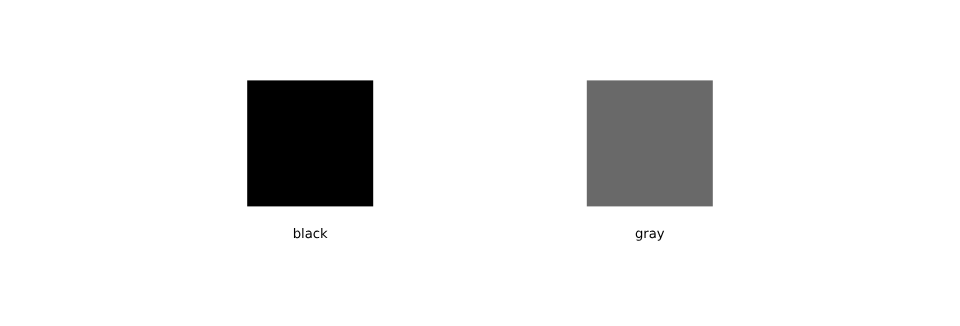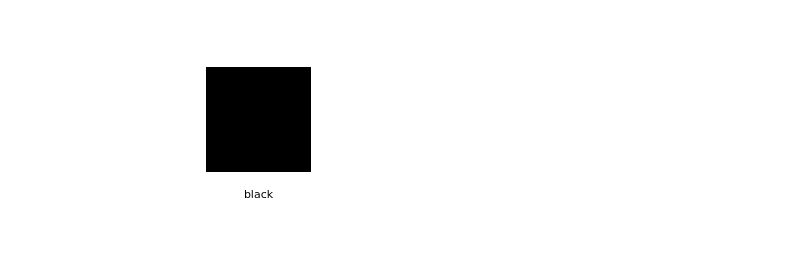--- a/index.html
+++ b/index.html
@@ -61,16 +61,20 @@
 <div class="figure">
 
   <div class="swatch-row">
 
     <div class="swatch-cell">
       <div class="swatch-box" style="background: rgb(0, 0, 0);"></div>
       <div class="swatch-label">black</div>
     </div>
 
 
+    <div class="swatch-cell">
+      <div class="swatch-box" style="background: rgb(105, 105, 105);"></div>
+      <div class="swatch-label">gray</div>
+    </div>
 
   </div>
 
 </div>
 
 </body></html>

